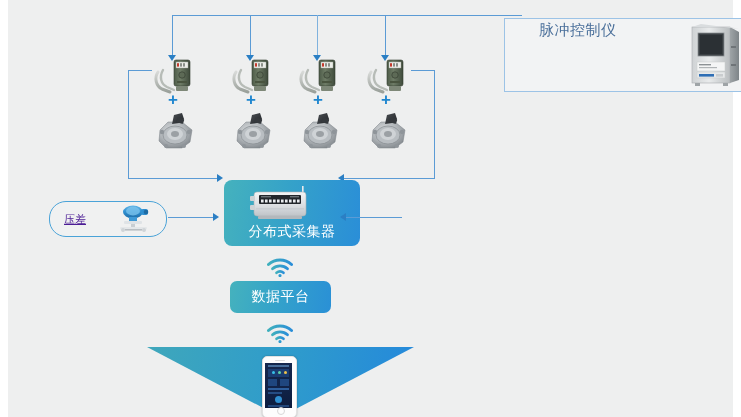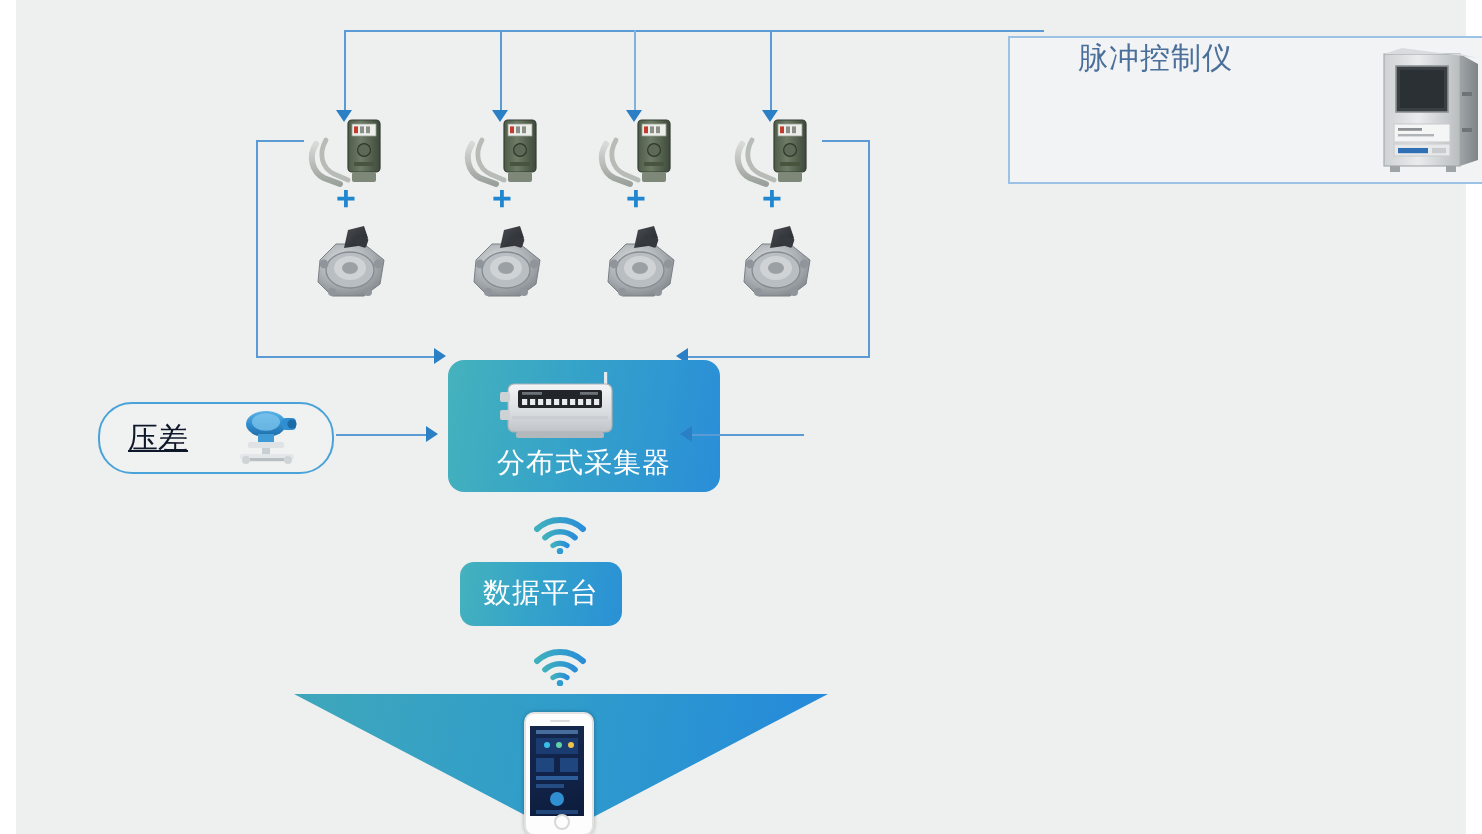--- a/index.html
+++ b/index.html
@@ -45,36 +45,36 @@
     margin-left:10px;color:#4a6f9a;font-size:15px;line-height:22px;
     letter-spacing:0.5px;white-space:nowrap;
   }
   #ctrl-text div{text-align:left;}
 
   
   .pill-box{
     position:absolute;border:1px solid #4aa3d8;border-radius:17px;
     background:#f0f1f1;display:flex;align-items:center;
   }
-  .pill-label{color:#0f172a;font-size:15px;margin-left:14px;white-space:nowrap;text-decoration:underline;}
+  .pill-label{color:#4c1d95;font-size:11px;margin-left:14px;white-space:nowrap;text-decoration:underline;}
 
   
   #collector{
     position:absolute;left:224px;top:180px;width:112px;height:66px;
     border-radius:8px;
     background:linear-gradient(100deg,#45b2bd 0%,#35a2c9 45%,#2a8ed8 100%);
     overflow:hidden;
     padding-left:24px;
   }
   #collector-label{
     position:absolute;left:0;right:0;bottom:5px;text-align:center;
     color:#ffffff;font-size:14px;letter-spacing:0.5px;
   }
   #platform{
-    position:absolute;left:230px;top:281px;width:81px;height:32px;
+    position:absolute;left:230px;top:281px;width:101px;height:32px;
     border-radius:7px;
     background:linear-gradient(100deg,#45b2bd 0%,#34a3ca 45%,#2a90d6 100%);
   }
   #platform-label{
     position:absolute;left:0;right:0;top:7px;text-align:center;
     color:#ffffff;font-size:14px;letter-spacing:0.5px;
   }
 
   
   #triangle{

